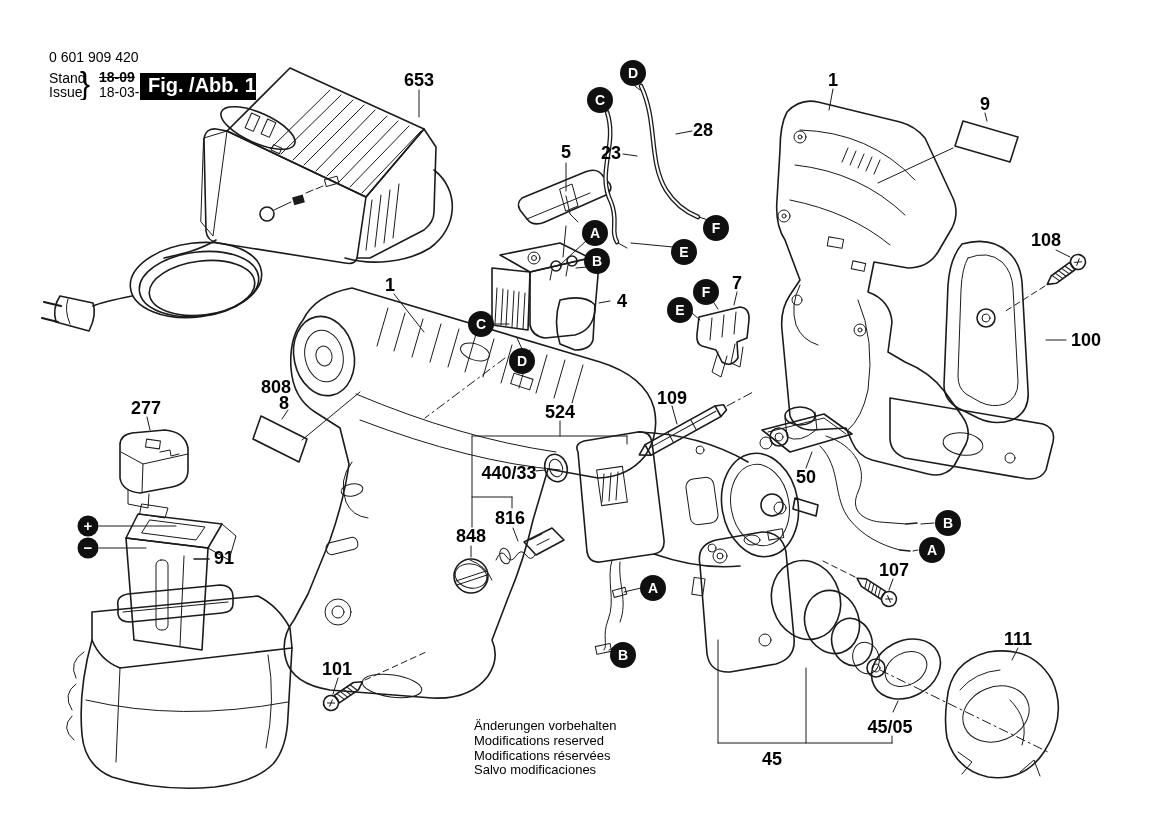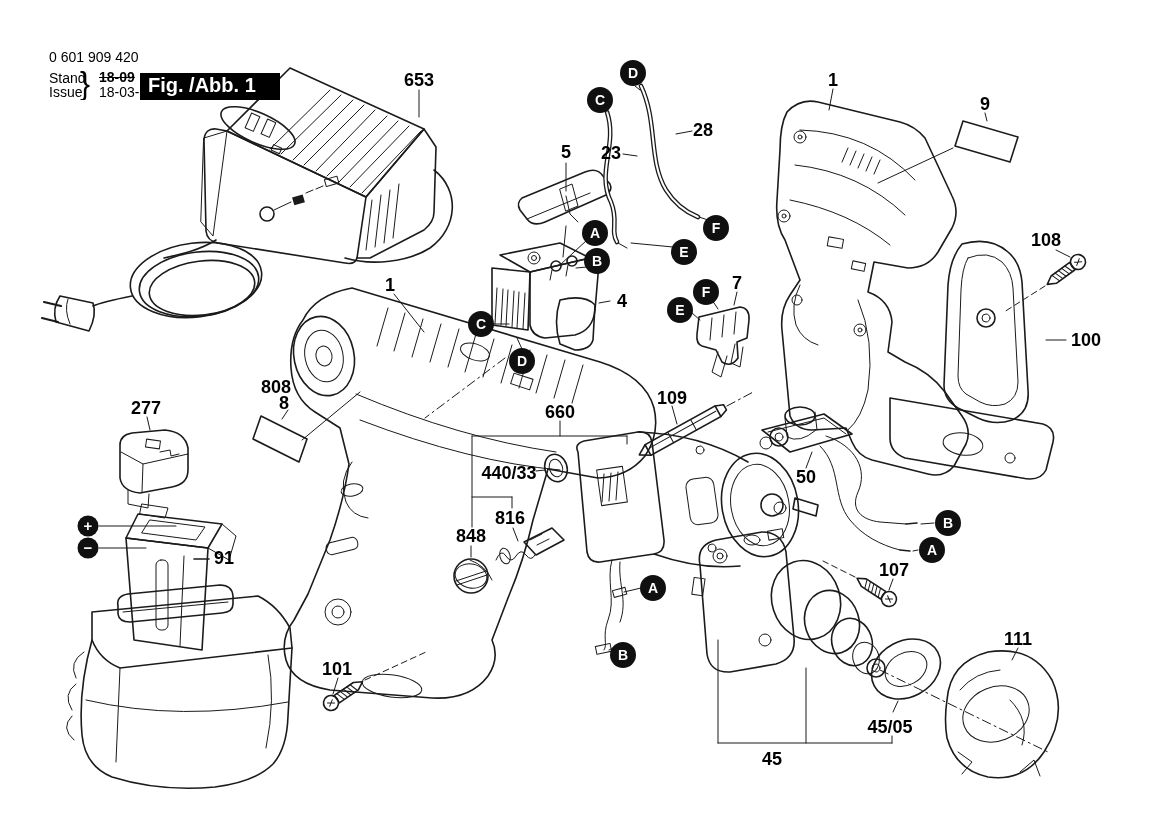--- a/index.html
+++ b/index.html
@@ -22,21 +22,21 @@
       transform:translate(-50%,-50%);}
   .co.sm{width:21px;height:21px;font-size:15px;line-height:20px;}
   .hdr{position:absolute;font-size:14px;}
   #partnum{left:49px;top:49px;}
   #standlbl{left:49px;top:70px;}
   #issuelbl{left:49px;top:84px;}
   #brace{left:80px;top:66px;font-size:30px;font-weight:normal;transform:scaleY(1.05);}
   #olddate{left:99px;top:69px;text-decoration:line-through;font-weight:bold;}
   #newdate{left:99px;top:84px;}
   #figbox{position:absolute;left:140px;top:73px;background:#000;color:#fff;font-weight:bold;
-      font-size:20px;padding:1px 24px 3px 8px;}
+      font-size:20px;padding:1px 0 3px 8px;}
   #notes{position:absolute;left:474px;top:719px;font-size:13px;line-height:14.8px;}
 </style>
 </head>
 <body>
 
 <div id="page">
 
   <svg id="diagram" width="1168" height="826" viewBox="0 0 1168 826">
     <defs>
       <g id="screw">
@@ -412,21 +412,21 @@
   <div class="pl" style="left:611px;top:153px">23</div>
   <div class="pl" style="left:703px;top:130px">28</div>
   <div class="pl" style="left:622px;top:301px">4</div>
   <div class="pl" style="left:737px;top:283px">7</div>
   <div class="pl" style="left:390px;top:285px">1</div>
   <div class="pl" style="left:276px;top:387px">808</div>
   <div class="pl" style="left:284px;top:403px">8</div>
   <div class="pl" style="left:146px;top:408px">277</div>
   <div class="pl" style="left:224px;top:558px">91</div>
   <div class="pl" style="left:337px;top:669px">101</div>
-  <div class="pl" style="left:560px;top:412px">660</div>
+  <div class="pl" style="left:560px;top:412px">524</div>
   <div class="pl" style="left:509px;top:473px">440/33</div>
   <div class="pl" style="left:510px;top:518px">816</div>
   <div class="pl" style="left:471px;top:536px">848</div>
   <div class="pl" style="left:672px;top:398px">109</div>
   <div class="pl" style="left:806px;top:477px">50</div>
   <div class="pl" style="left:894px;top:570px">107</div>
   <div class="pl" style="left:890px;top:727px">45/05</div>
   <div class="pl" style="left:772px;top:759px">45</div>
   <div class="pl" style="left:1018px;top:639px">111</div>
 
@@ -440,14 +440,20 @@
   <div class="co" style="left:522px;top:361px">D</div>
   <div class="co" style="left:680px;top:310px">E</div>
   <div class="co" style="left:706px;top:292px">F</div>
   <div class="co" style="left:653px;top:588px">A</div>
   <div class="co" style="left:623px;top:655px">B</div>
   <div class="co" style="left:948px;top:523px">B</div>
   <div class="co" style="left:932px;top:550px">A</div>
   <div class="co sm" style="left:88px;top:526px">+</div>
   <div class="co sm" style="left:88px;top:548px">−</div>
 
+  <div id="notes">
+    <div>Änderungen vorbehalten</div>
+    <div>Modifications reserved</div>
+    <div>Modifications réservées</div>
+    <div>Salvo modificaciones</div>
+  </div>
 
 </div>
 
 </body></html>

